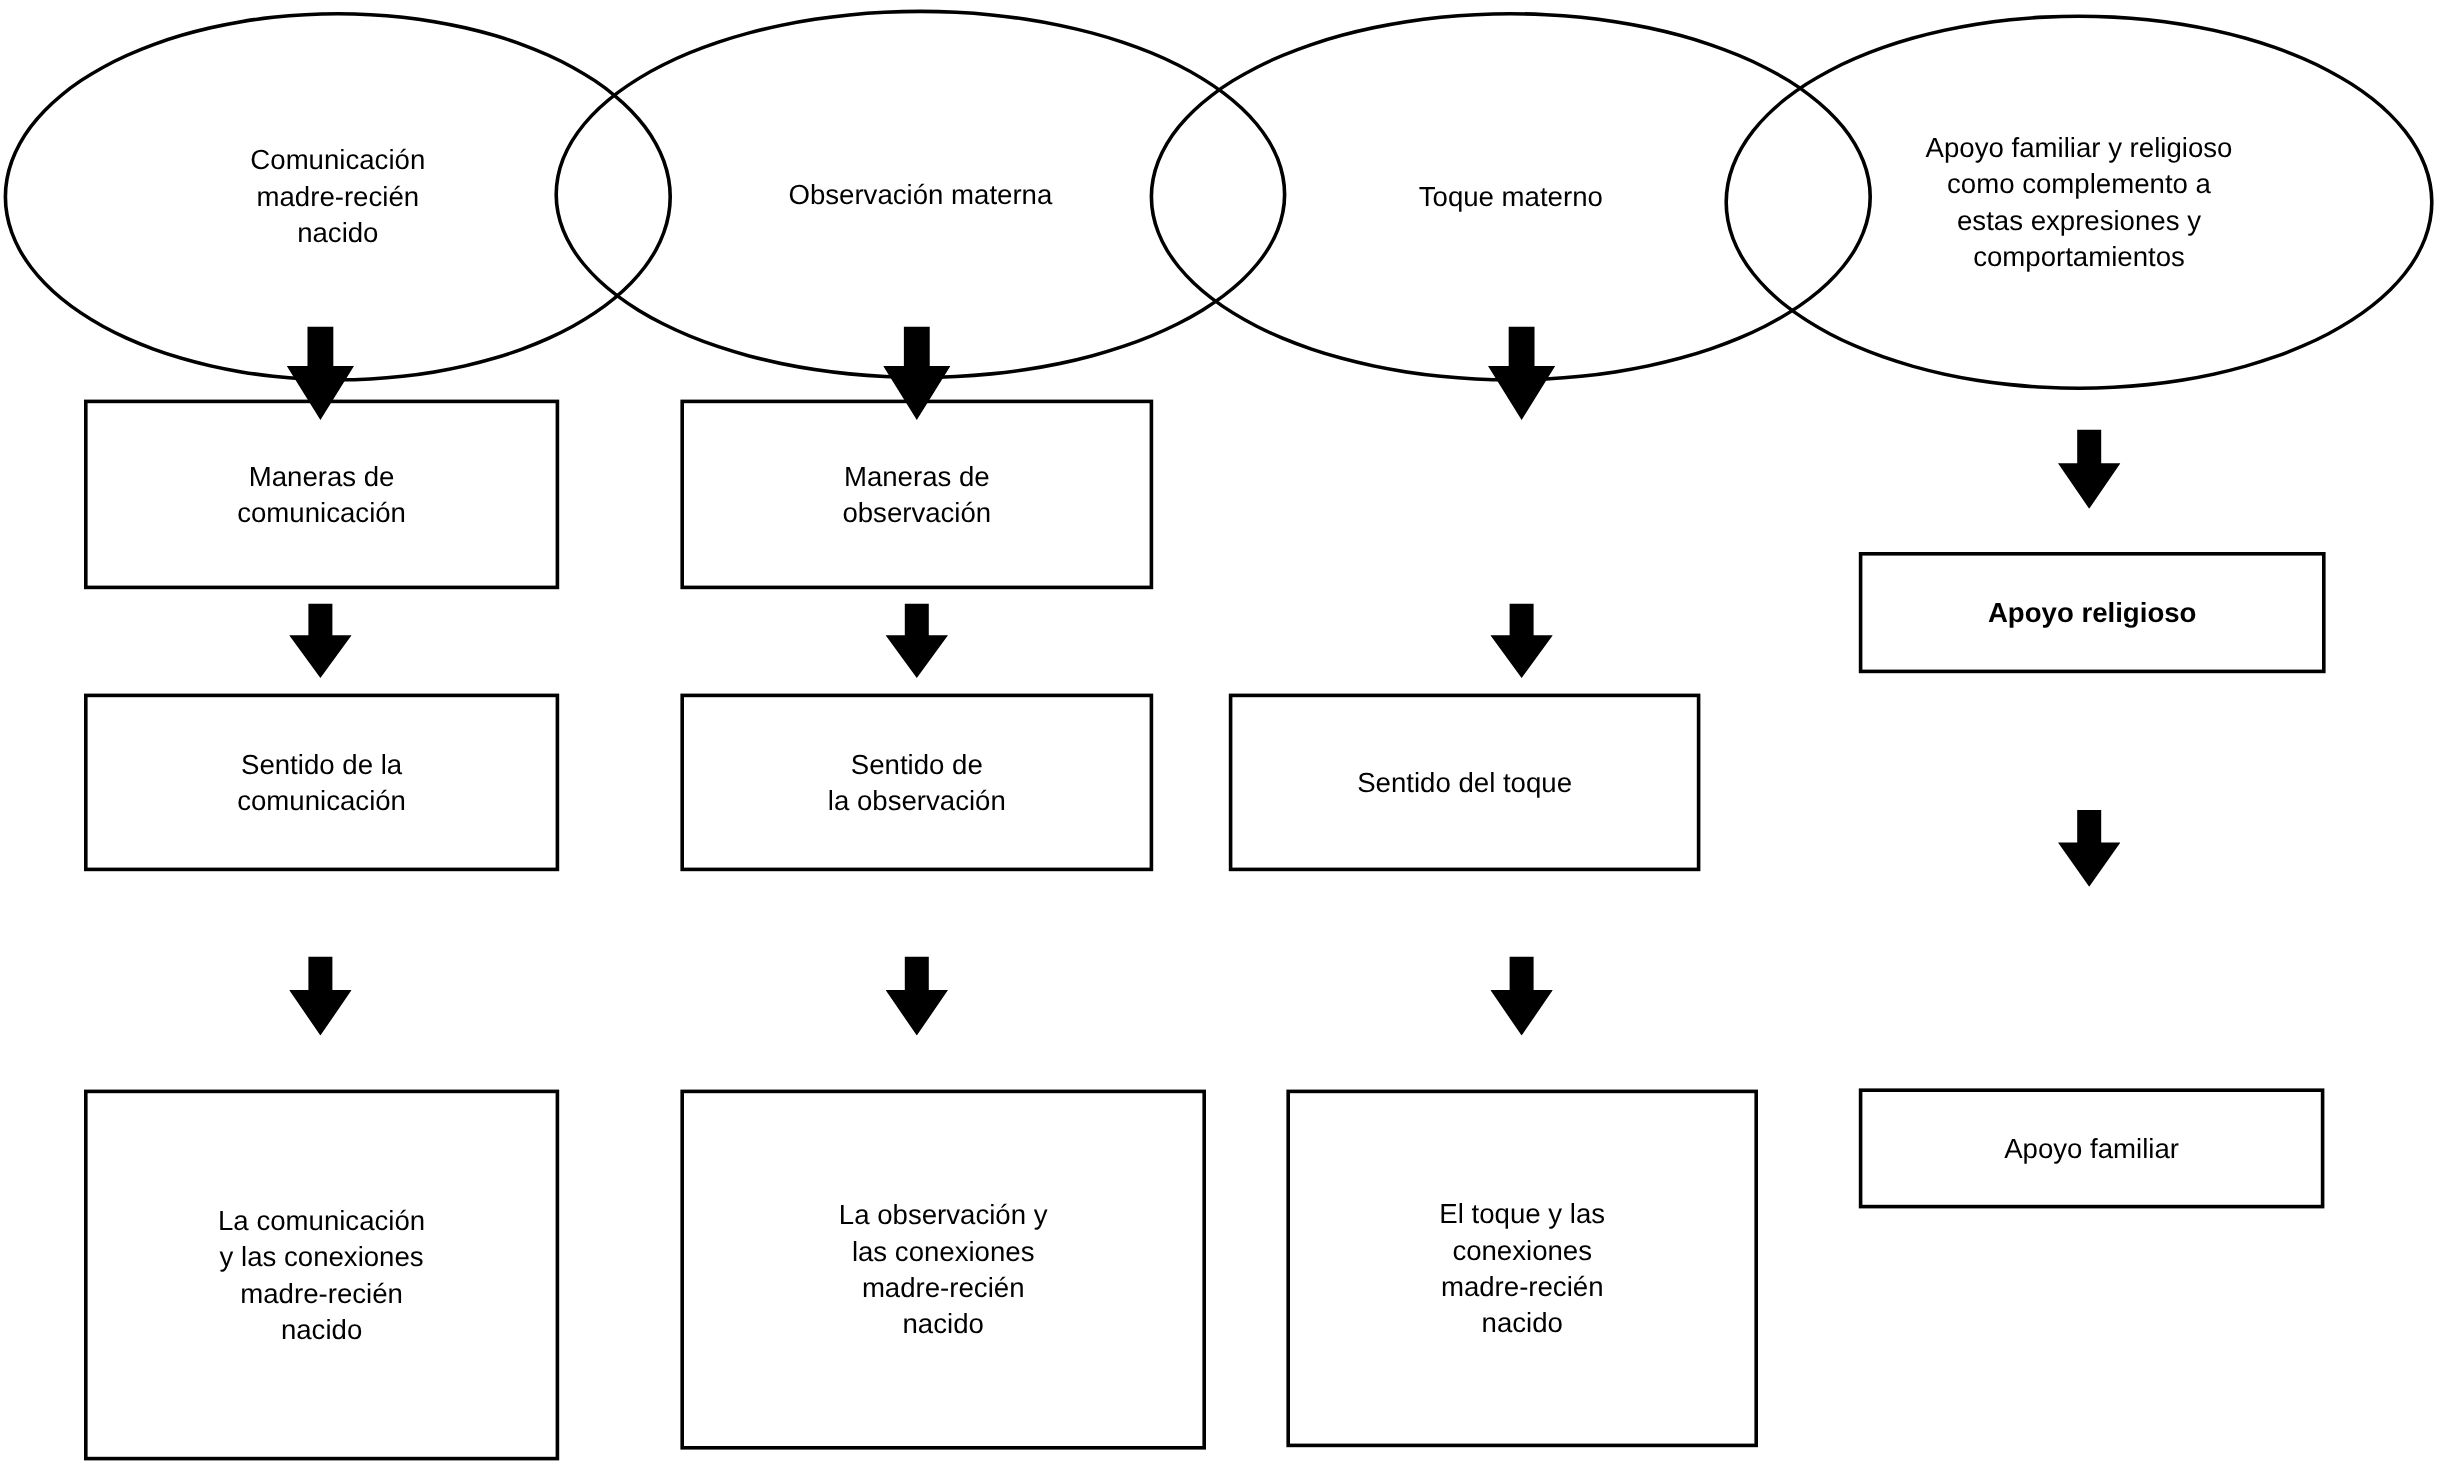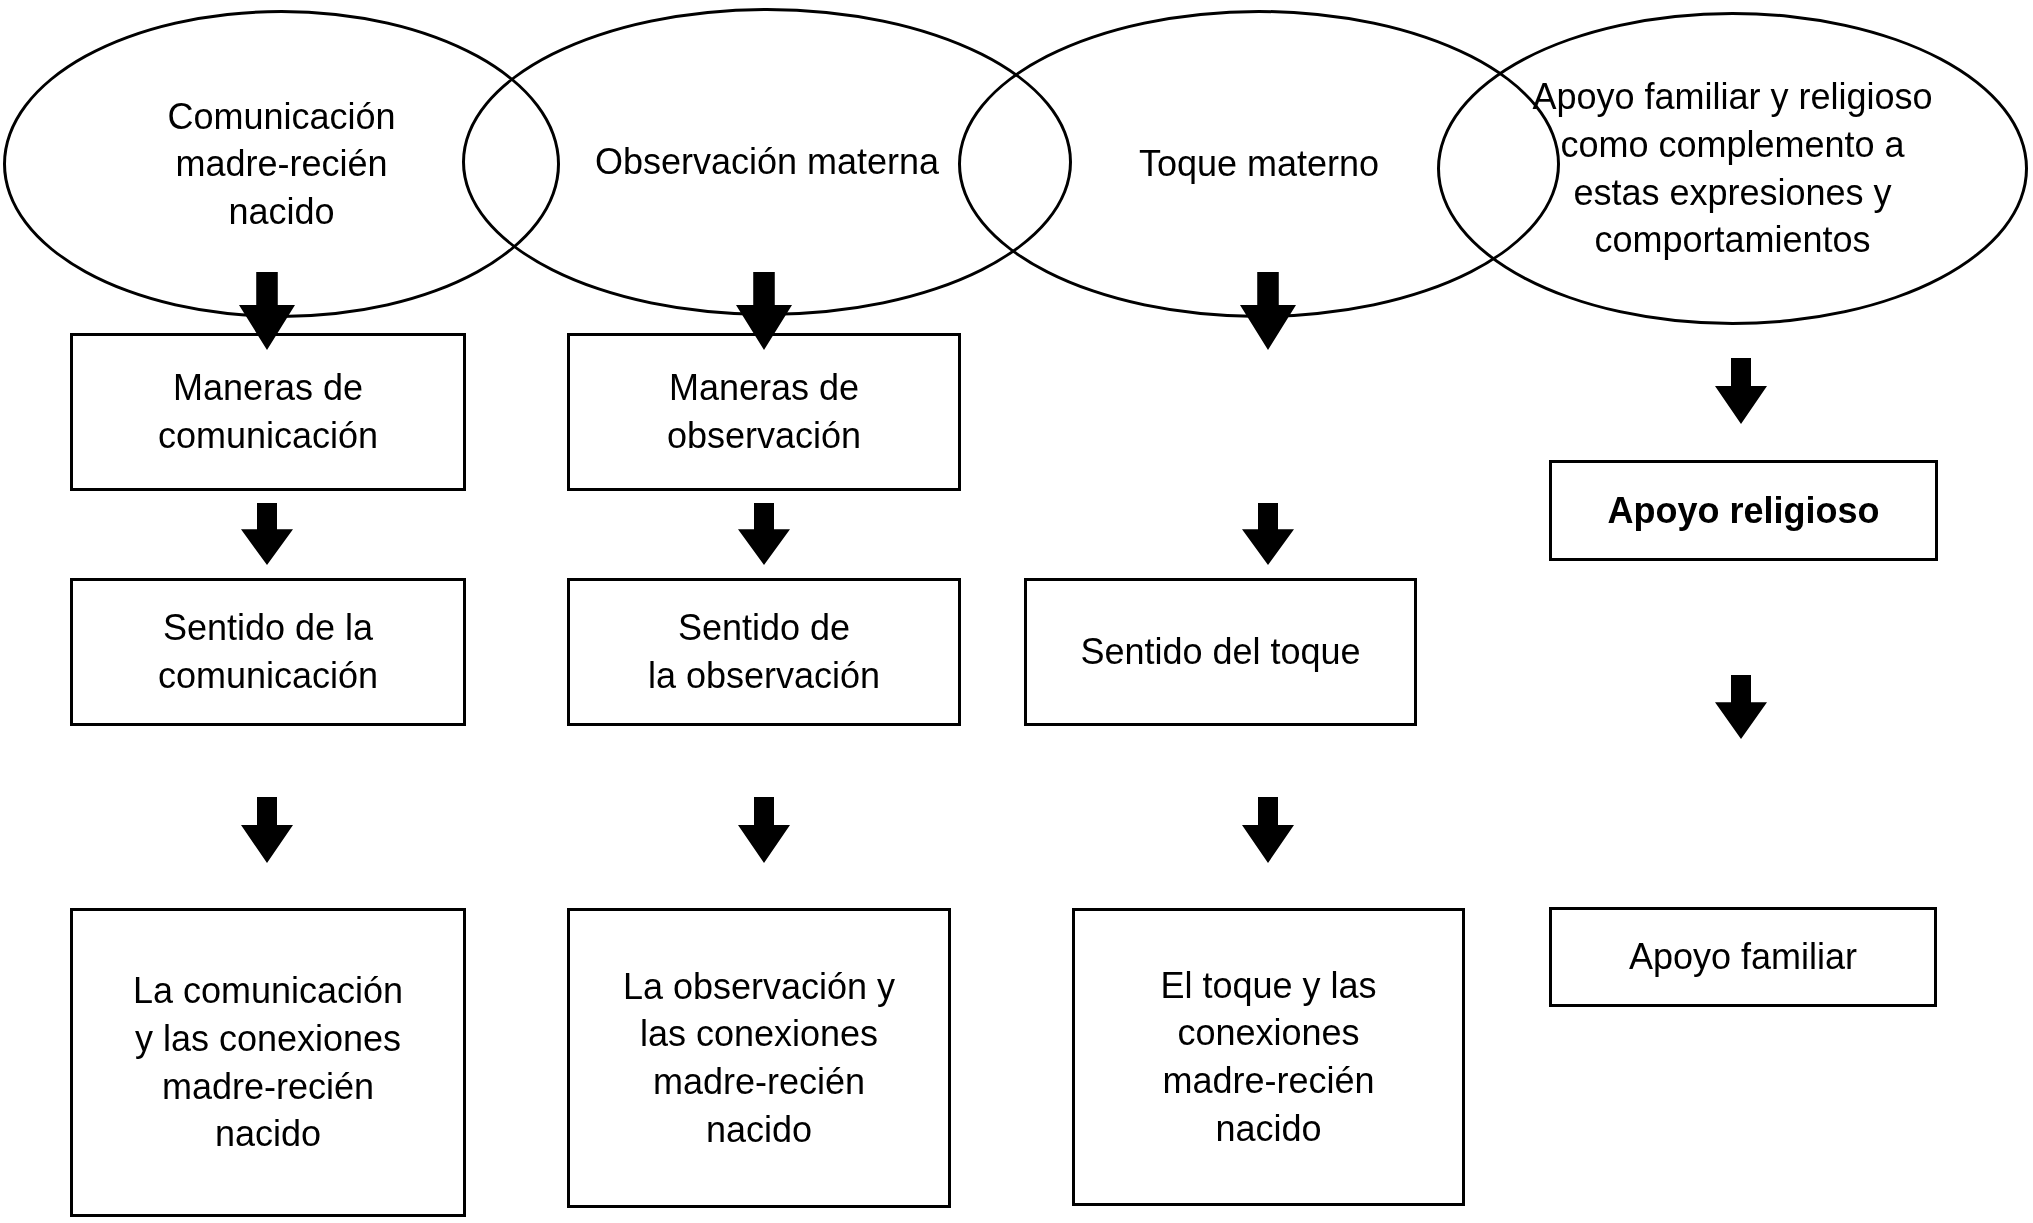--- a/index.html
+++ b/index.html
@@ -16,21 +16,21 @@
     font-family: "Liberation Sans", "DejaVu Sans", sans-serif;
     overflow: hidden;
   }
   .shape {
     position: absolute;
     box-sizing: border-box;
     display: flex;
     align-items: center;
     justify-content: center;
     text-align: center;
-    font-size: 36px;
+    font-size: 23px;
     line-height: 1.32;
   }
   .lbl {
     display: block;
     white-space: pre-line;
   }
   .ellipse {
     border: 3px solid var(--stroke, #000000);
     border-radius: 50%;
     background: transparent;
@@ -62,21 +62,21 @@
   .b21 { left: 567px;  top: 333px; width: 394px; height: 158px; }
   .b31 { left: 1072px; top: 333px; width: 393px; height: 158px; }
 
   
   .b12 { left: 70px;   top: 578px; width: 396px; height: 148px; }
   .b22 { left: 567px;  top: 578px; width: 394px; height: 148px; }
   .b32 { left: 1024px; top: 578px; width: 393px; height: 148px; }
 
   
   .b13 { left: 70px;   top: 908px; width: 396px; height: 309px; }
-  .b23 { left: 567px;  top: 908px; width: 384px; height: 300px; }
+  .b23 { left: 567px;  top: 908px; width: 438px; height: 300px; }
   .b33 { left: 1072px; top: 908px; width: 393px; height: 298px; }
 
   
   .b41 { left: 1549px; top: 460px; width: 389px; height: 101px; font-weight: bold; }
   .b42 { left: 1549px; top: 907px; width: 388px; height: 100px; }
 
   
   .a11 { left: 239px;  top: 272px; width: 56px; height: 78px; }
   .a21 { left: 736px;  top: 272px; width: 56px; height: 78px; }
   .a31 { left: 1240px; top: 272px; width: 56px; height: 78px; }

